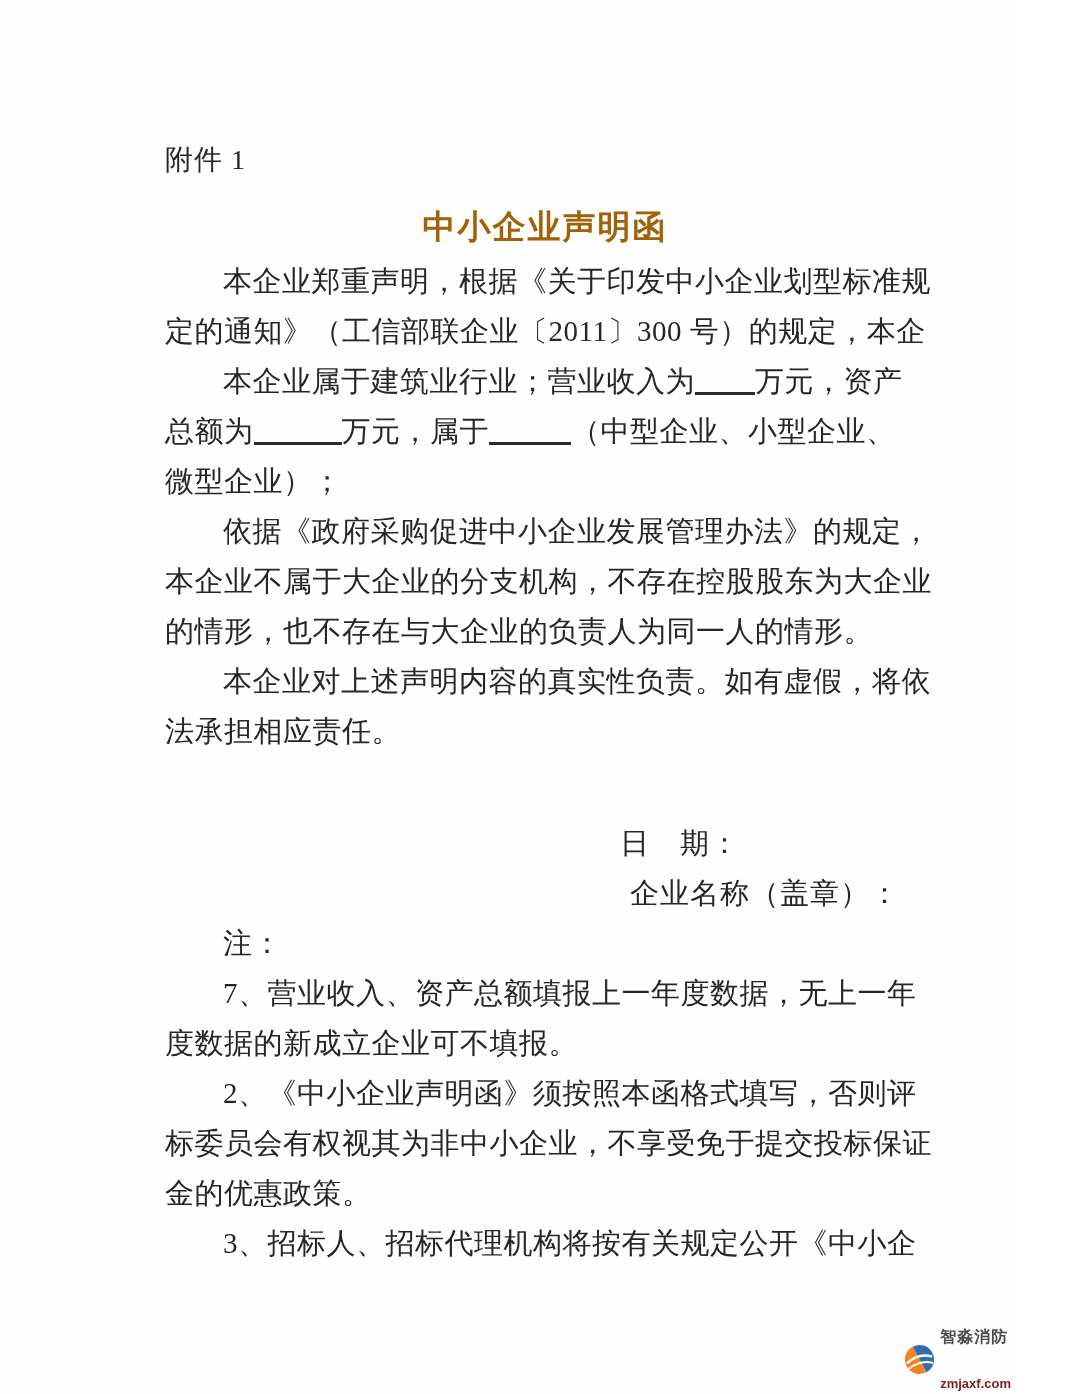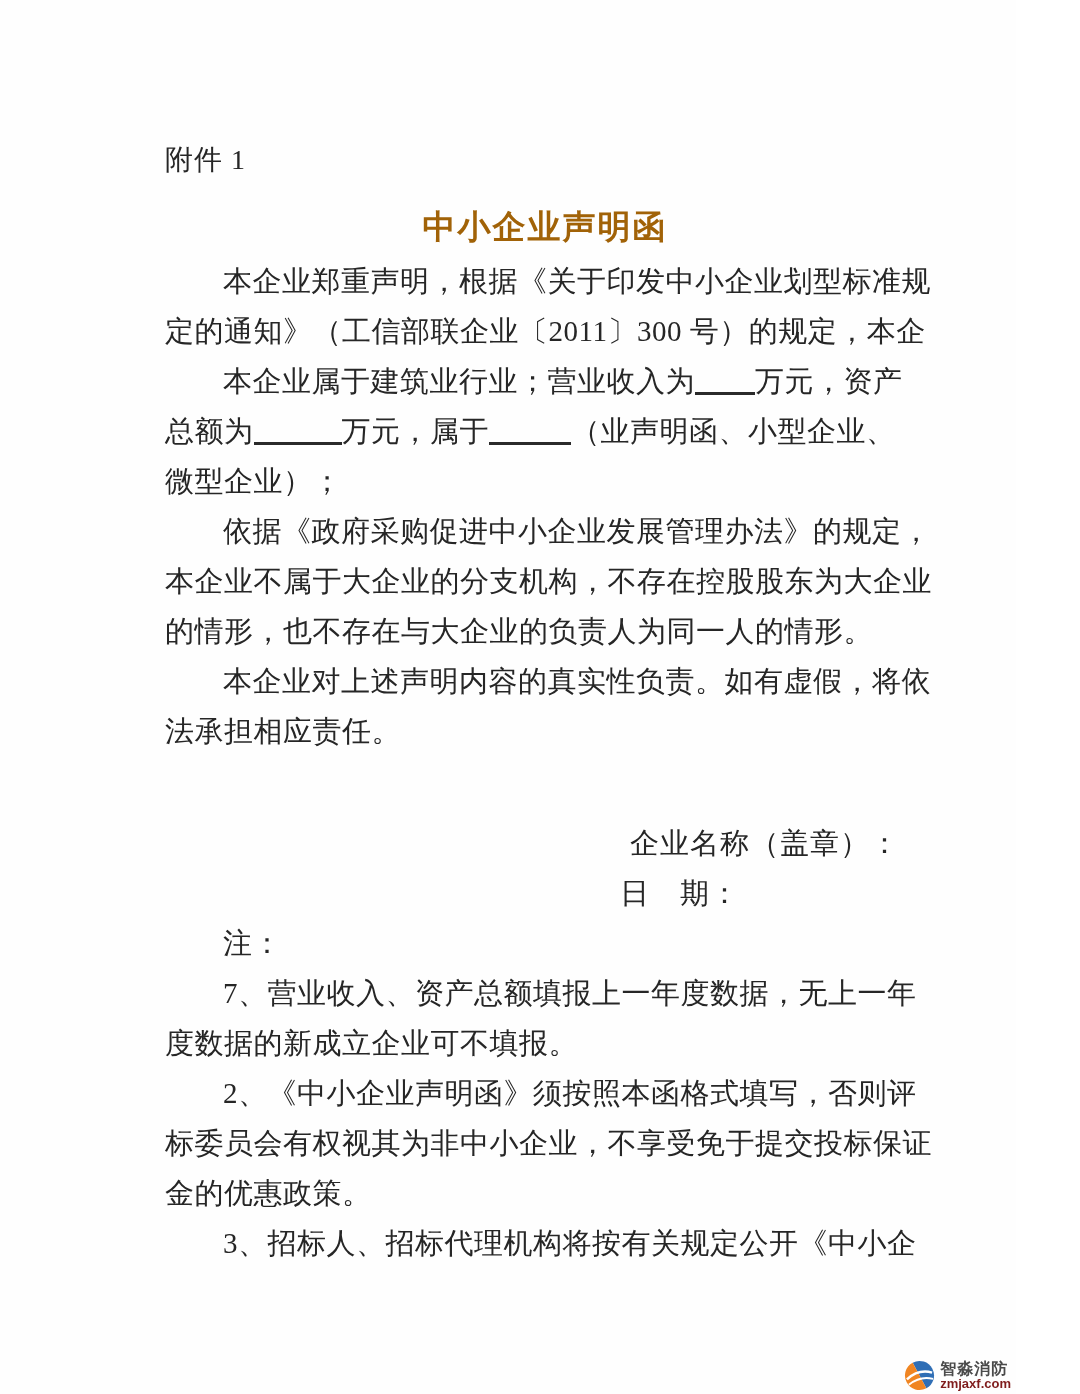--- a/index.html
+++ b/index.html
@@ -39,21 +39,21 @@
   .sig {
     font-size:29px; height:50px; line-height:50px;
     text-align:right; letter-spacing:1px;
   }
   .spacer { width:100%; }
   .watermark {
     position:absolute; right:5px; bottom:3px;
     display:flex; align-items:center; gap:5px;
   }
   .wm-icon { width:31px; height:31px; flex:0 0 auto; }
-  .wm-text { display:flex; flex-direction:column; justify-content:center; }
+  .wm-text { display:flex; flex-direction:column; justify-content:center;gap:32px; }
   .wm-brand {
     font-family:"Liberation Sans","DejaVu Sans",sans-serif;
     font-size:16px; line-height:17px; font-weight:600; color:#4a4a4a;
     letter-spacing:1px;
   }
   .wm-site {
     font-family:"Liberation Sans","DejaVu Sans",sans-serif;
     font-size:13px; line-height:14px; font-weight:700; color:#7f1d1d;
   }
 </style>
@@ -61,30 +61,30 @@
 <body>
 
 <div class="page">
   <div class="content">
     <div class="attachment">附件 1</div>
     <div class="doc-title">中小企业声明函</div>
     <div id="doc-body">
         <div class="line indent"><span>本企业郑重声明，根据《关于印发中小企业划型标准规</span></div>
         <div class="line"><span>定的通知》（工信部联企业〔2011〕300 号）的规定，本企</span></div>
         <div class="line indent"><span>本企业属于建筑业行业；营业收入为</span><span class="blank" style="width: 60px;"></span><span>万元，资产</span></div>
-        <div class="line"><span>总额为</span><span class="blank" style="width: 88px;"></span><span>万元，属于</span><span class="blank" style="width: 82px;"></span><span>（业声明函、小型企业、</span></div>
+        <div class="line"><span>总额为</span><span class="blank" style="width: 88px;"></span><span>万元，属于</span><span class="blank" style="width: 82px;"></span><span>（中型企业、小型企业、</span></div>
         <div class="line"><span>微型企业）；</span></div>
         <div class="line indent"><span>依据《政府采购促进中小企业发展管理办法》的规定，</span></div>
         <div class="line"><span>本企业不属于大企业的分支机构，不存在控股股东为大企业</span></div>
         <div class="line"><span>的情形，也不存在与大企业的负责人为同一人的情形。</span></div>
         <div class="line indent"><span>本企业对上述声明内容的真实性负责。如有虚假，将依</span></div>
         <div class="line"><span>法承担相应责任。</span></div>
         <div class="spacer" style="height: 62px;"></div>
+        <div class="sig" style="padding-right: 185px;">日　期：</div>
         <div class="sig" style="padding-right: 25px;">企业名称（盖章）：</div>
-        <div class="sig" style="padding-right: 185px;">日　期：</div>
         <div class="line indent"><span>注：</span></div>
         <div class="line indent"><span>7、营业收入、资产总额填报上一年度数据，无上一年</span></div>
         <div class="line"><span>度数据的新成立企业可不填报。</span></div>
         <div class="line indent"><span>2、《中小企业声明函》须按照本函格式填写，否则评</span></div>
         <div class="line"><span>标委员会有权视其为非中小企业，不享受免于提交投标保证</span></div>
         <div class="line"><span>金的优惠政策。</span></div>
         <div class="line indent"><span>3、招标人、招标代理机构将按有关规定公开《中小企</span></div>
       </div>
   </div>
 

